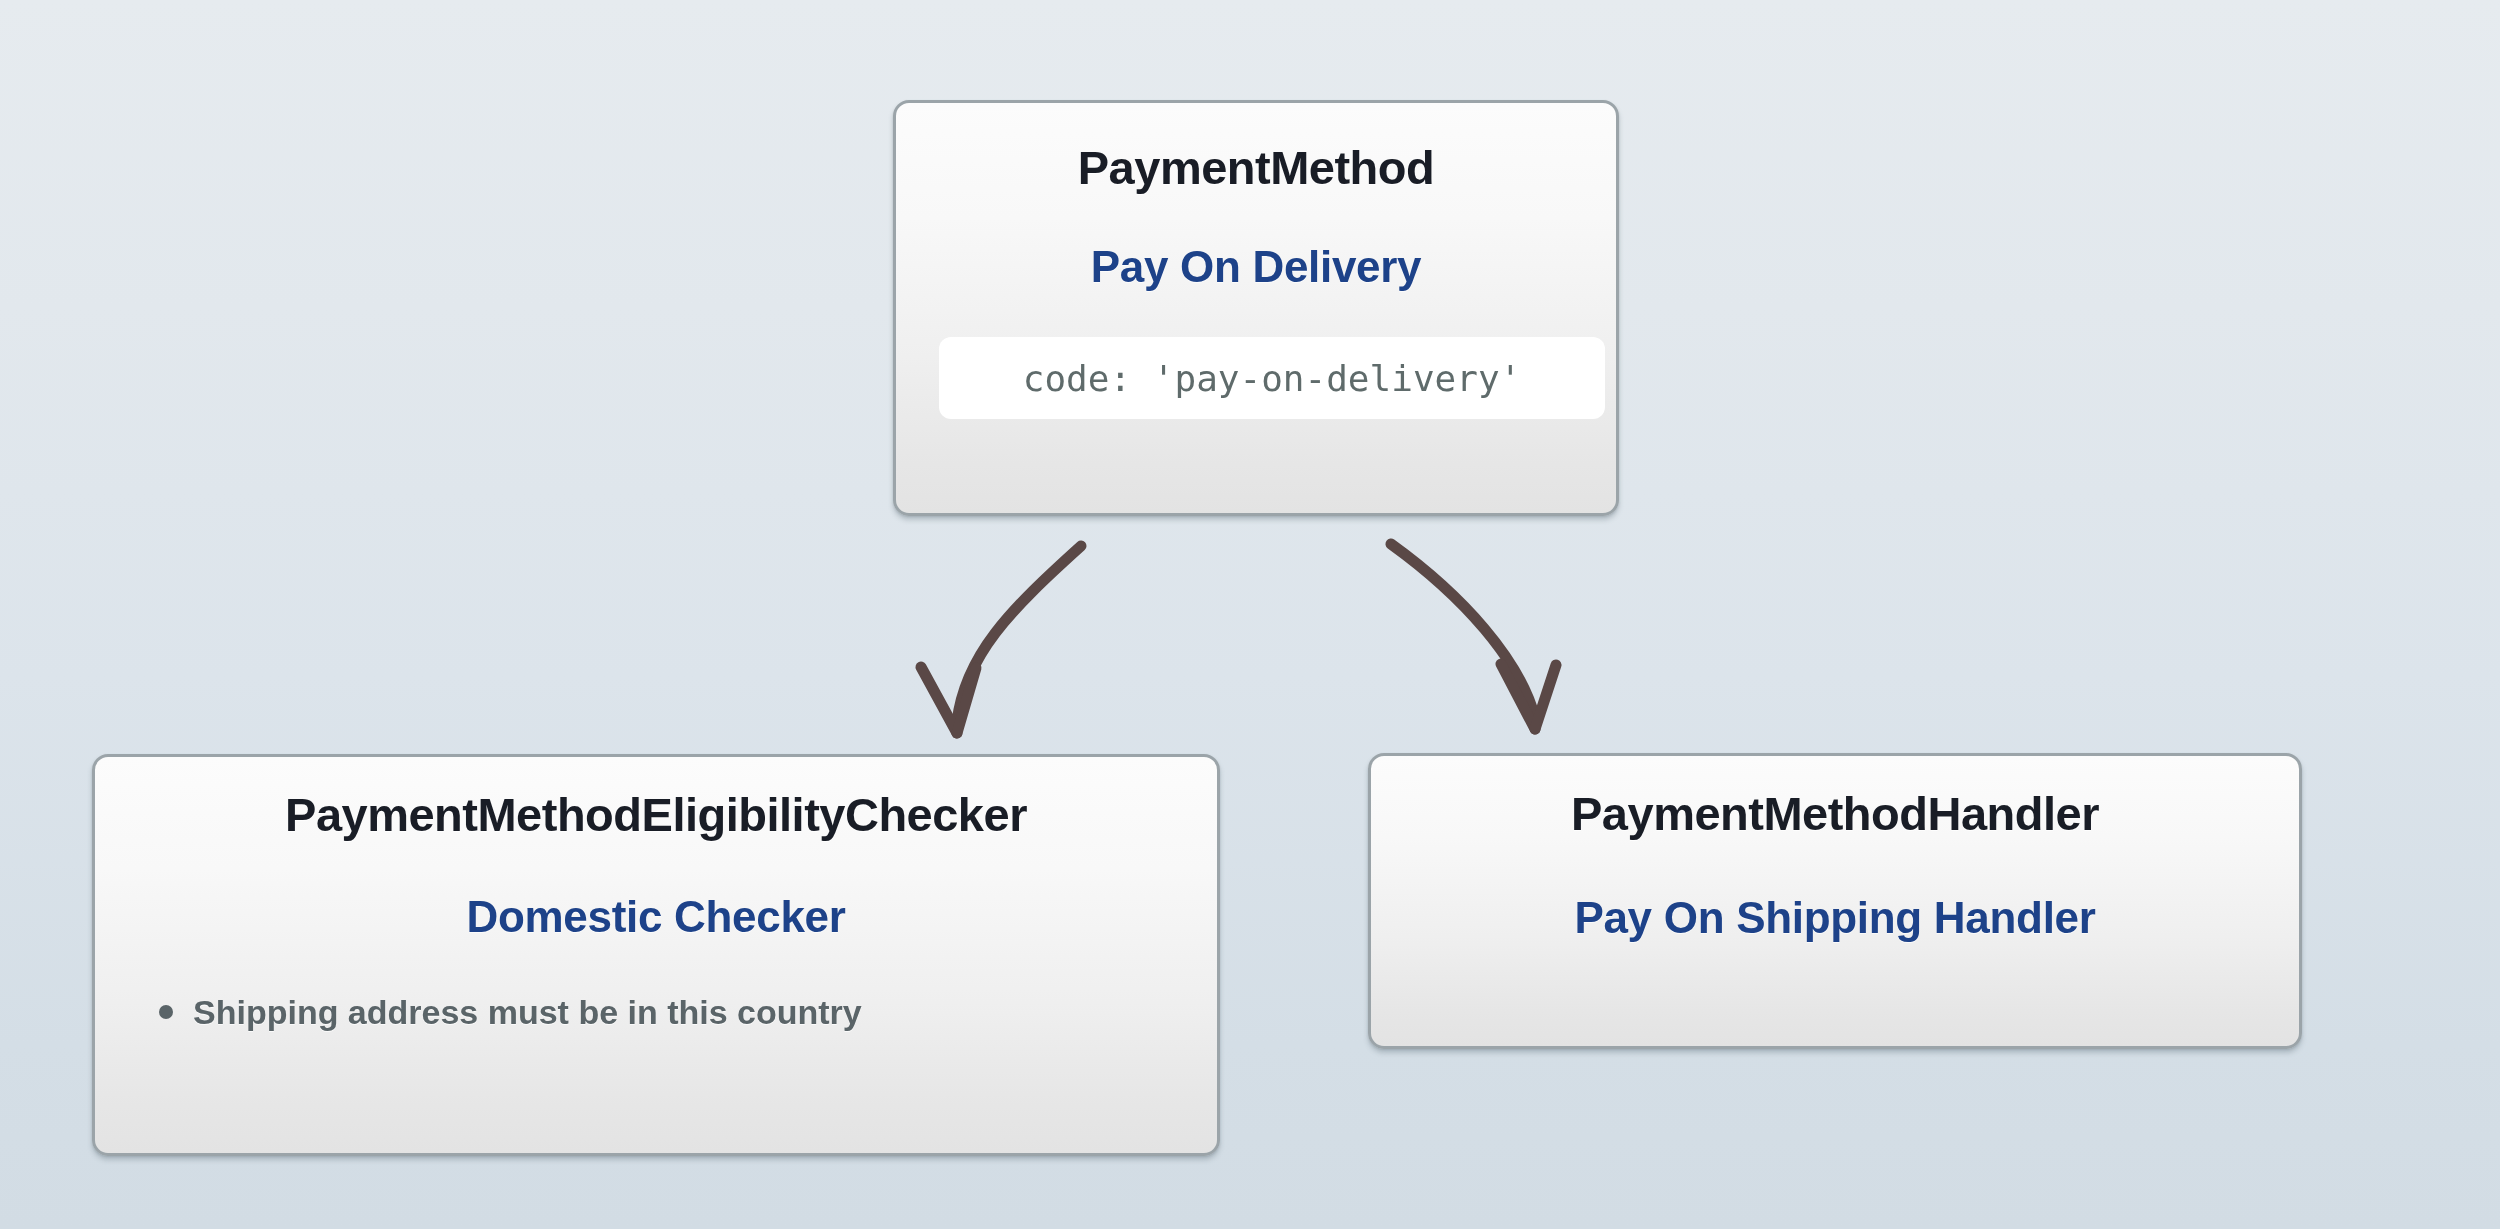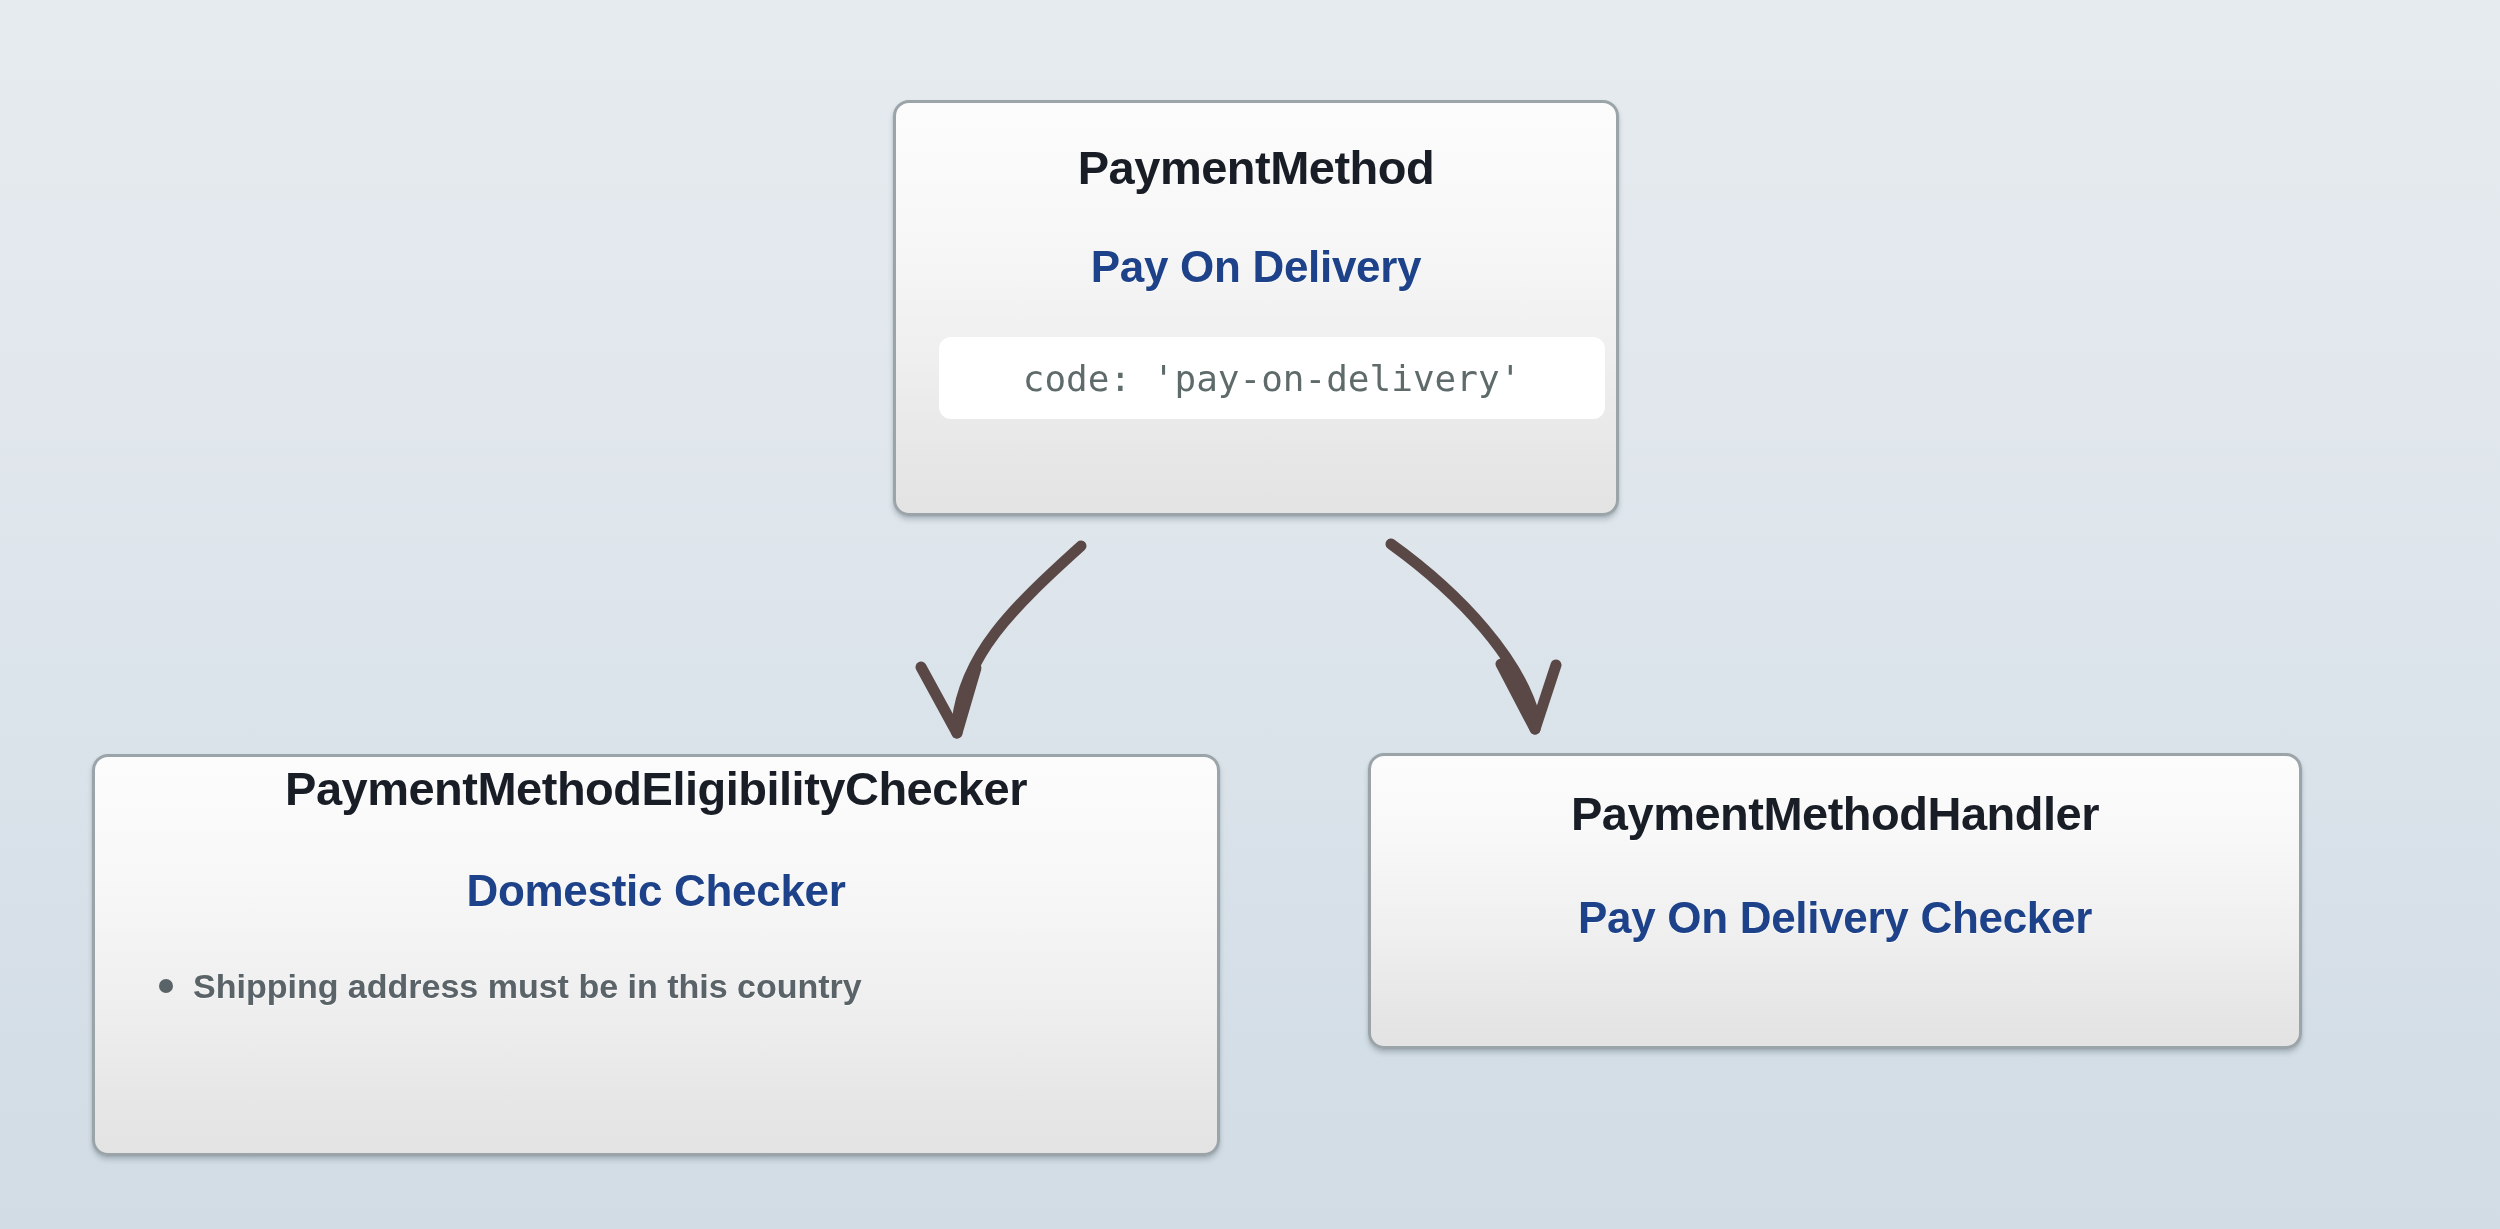--- a/index.html
+++ b/index.html
@@ -116,20 +116,21 @@
     height: 82px;
     font-size: 36px;
   }
 
   
   #node-eligibility-checker {
     left: 92px;
     top: 754px;
     width: 1128px;
     height: 402px;
+    padding-top: 26px;
   }
   #node-eligibility-checker .node-title    { font-size: 47px; line-height: 64px; }
   #node-eligibility-checker .node-subtitle { font-size: 44px; line-height: 60px; margin-top: 40px; }
   #node-eligibility-checker .bullet-list   { margin-top: 42px; padding-left: 98px; }
   #node-eligibility-checker .bullet-item   { font-size: 34px; line-height: 46px; }
 
   
   #node-payment-handler {
     left: 1368px;
     top: 753px;
@@ -171,16 +172,16 @@
   <div class="node" id="node-eligibility-checker">
     <div class="node-title">PaymentMethodEligibilityChecker</div>
     <div class="node-subtitle">Domestic Checker</div>
     <ul class="bullet-list">
       <li class="bullet-item">Shipping address must be in this country</li>
     </ul>
   </div>
 
   <div class="node" id="node-payment-handler">
     <div class="node-title">PaymentMethodHandler</div>
-    <div class="node-subtitle">Pay On Delivery Checker</div>
+    <div class="node-subtitle">Pay On Shipping Handler</div>
   </div>
 
 </div>
 
 </body></html>

